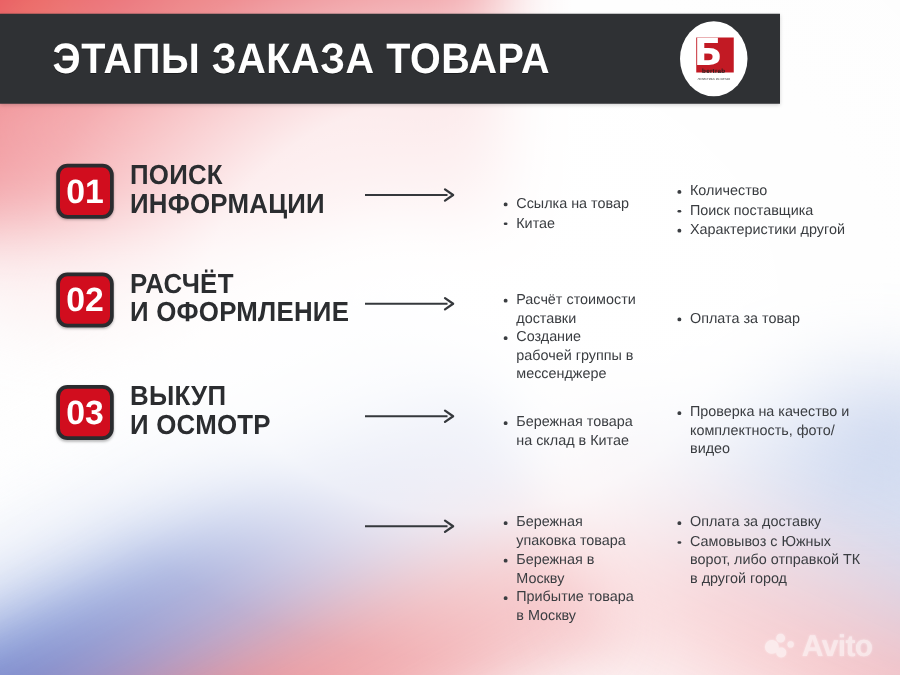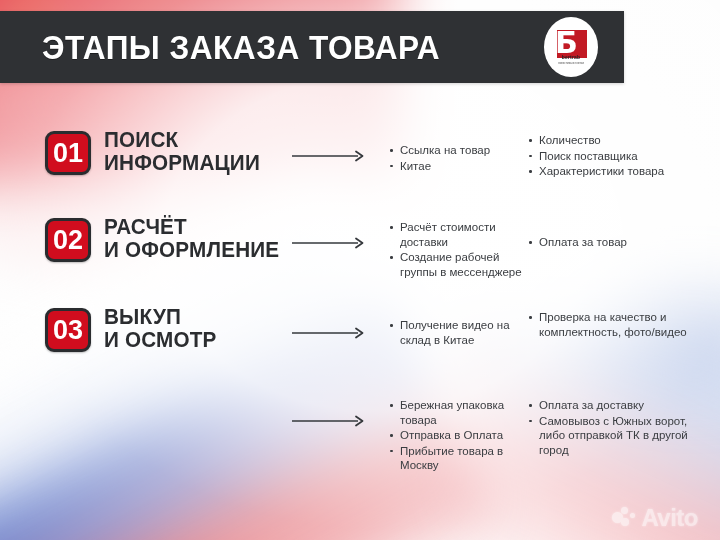--- a/index.html
+++ b/index.html
@@ -125,21 +125,21 @@
     transform:scaleX(.94);transform-origin:left top;
   }
   .stage-title span{display:block;}
 
   .arrow{position:absolute;left:292px;width:76px;height:12px;top:22px;}
   .arrow svg{display:block;}
 
   .col-mid{position:absolute;left:386px;width:140px;}
   .col-right{position:absolute;left:525px;width:185px;}
 
-  ul.blist{margin:3px;padding:0;list-style:none;}
+  ul.blist{margin:16px;padding:0;list-style:none;}
   ul.blist li{
     position:relative;padding-left:11px;margin-bottom:1px;
     font-size:11.5px;line-height:14.6px;color:#3a3d41;
     font-family:"Liberation Sans","DejaVu Sans",sans-serif;
   }
   ul.blist li::before{
     content:"";position:absolute;left:1px;top:6px;
     width:2.6px;height:2.6px;border-radius:50%;background:#3a3d41;
   }
 
@@ -211,21 +211,21 @@
       <div class="col-mid">
         <ul class="blist">
           <li>Ссылка на товар</li>
           <li>Китае</li>
         </ul>
       </div>
       <div class="col-right">
         <ul class="blist">
           <li>Количество</li>
           <li>Поиск поставщика</li>
-          <li>Характеристики товара</li>
+          <li>Характеристики другой</li>
         </ul>
       </div>
     </div>
 
     <div class="row row-2 r2">
       <div class="stage-block">
         <div class="num-badge">02</div>
         <div class="stage-title">
           <span>РАСЧЁТ</span>
           <span>И ОФОРМЛЕНИЕ</span>
@@ -259,41 +259,41 @@
         </div>
       </div>
       <div class="arrow">
         <svg width="76" height="12" viewBox="0 0 76 12">
             <path d="M0 6 H66" stroke="#35383c" stroke-width="1.6" fill="none"></path>
             <path d="M64 1.5 L70.5 6 L64 10.5" stroke="#35383c" stroke-width="1.8" fill="none" stroke-linecap="round" stroke-linejoin="round"></path>
           </svg>
       </div>
       <div class="col-mid">
         <ul class="blist">
-          <li>Получение видео на склад в Китае</li>
+          <li>Бережная товара на склад в Китае</li>
         </ul>
       </div>
       <div class="col-right">
         <ul class="blist">
           <li>Проверка на качество и комплектность, фото/видео</li>
         </ul>
       </div>
     </div>
 
     <div class="row row-4 r4">
       <div class="arrow">
         <svg width="76" height="12" viewBox="0 0 76 12">
             <path d="M0 6 H66" stroke="#35383c" stroke-width="1.6" fill="none"></path>
             <path d="M64 1.5 L70.5 6 L64 10.5" stroke="#35383c" stroke-width="1.8" fill="none" stroke-linecap="round" stroke-linejoin="round"></path>
           </svg>
       </div>
       <div class="col-mid">
         <ul class="blist">
           <li>Бережная упаковка товара</li>
-          <li>Отправка в Оплата</li>
+          <li>Бережная в Москву</li>
           <li>Прибытие товара в Москву</li>
         </ul>
       </div>
       <div class="col-right">
         <ul class="blist">
           <li>Оплата за доставку</li>
           <li>Самовывоз с Южных ворот, либо отправкой ТК в другой город</li>
         </ul>
       </div>
     </div>

